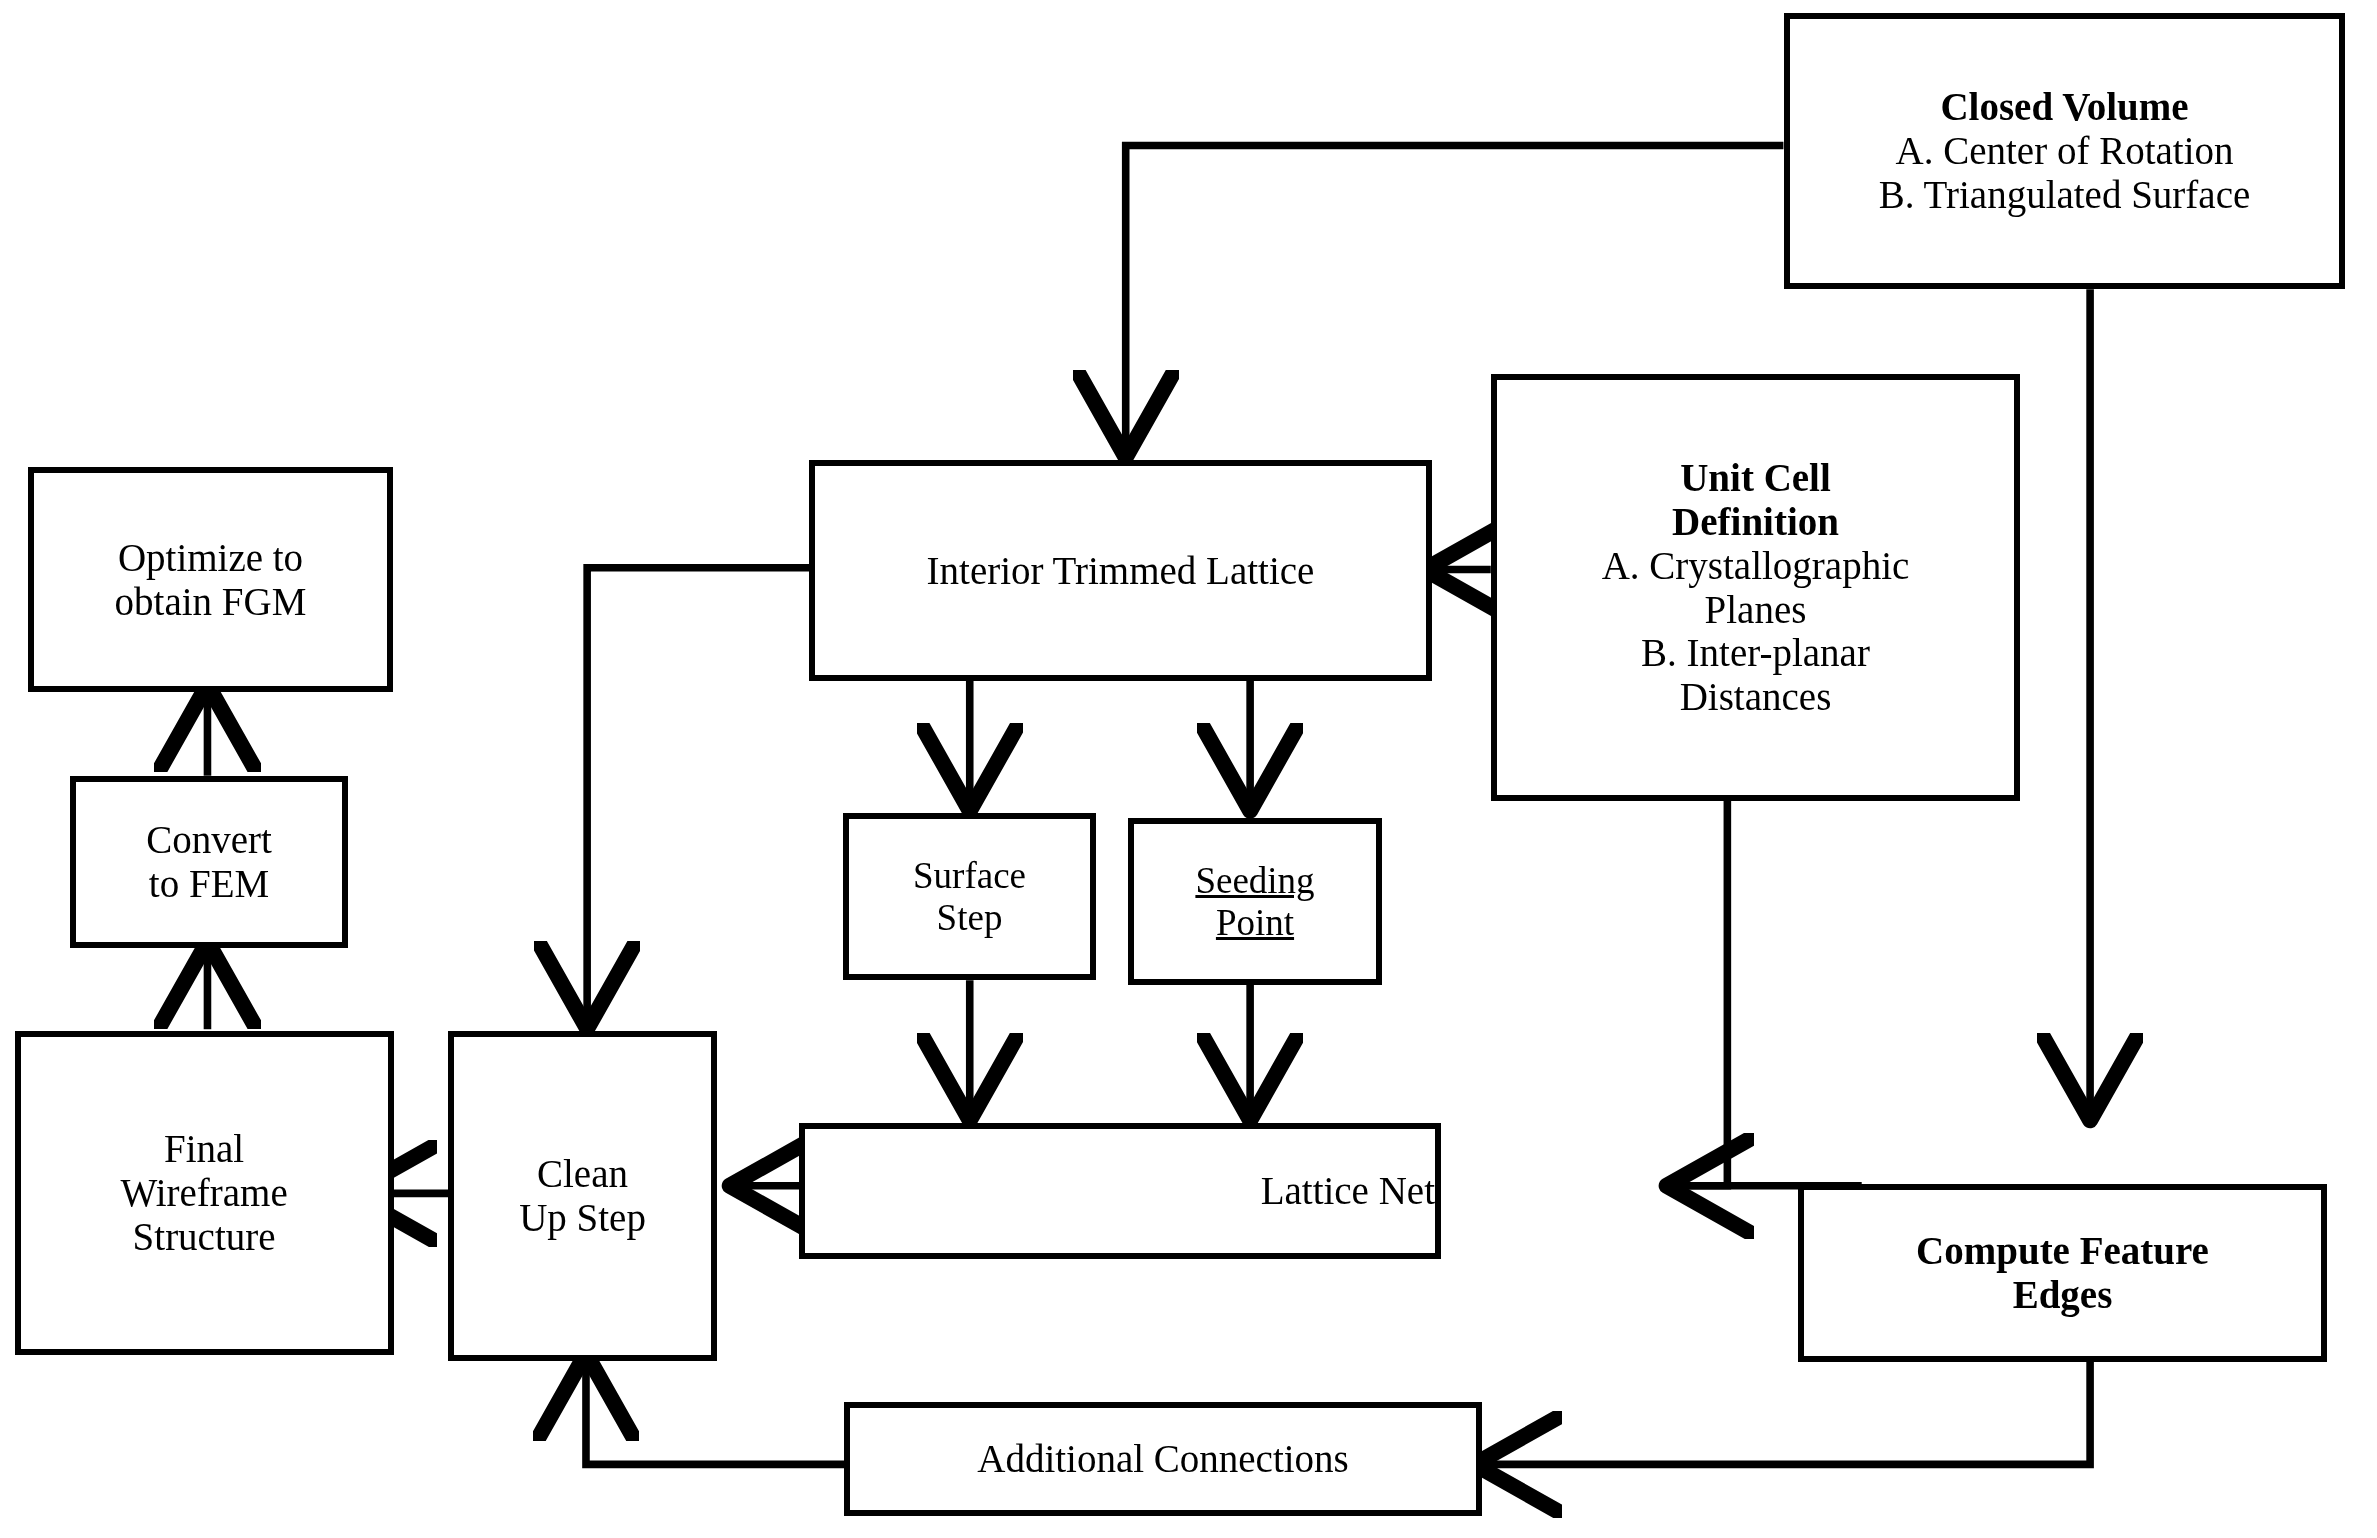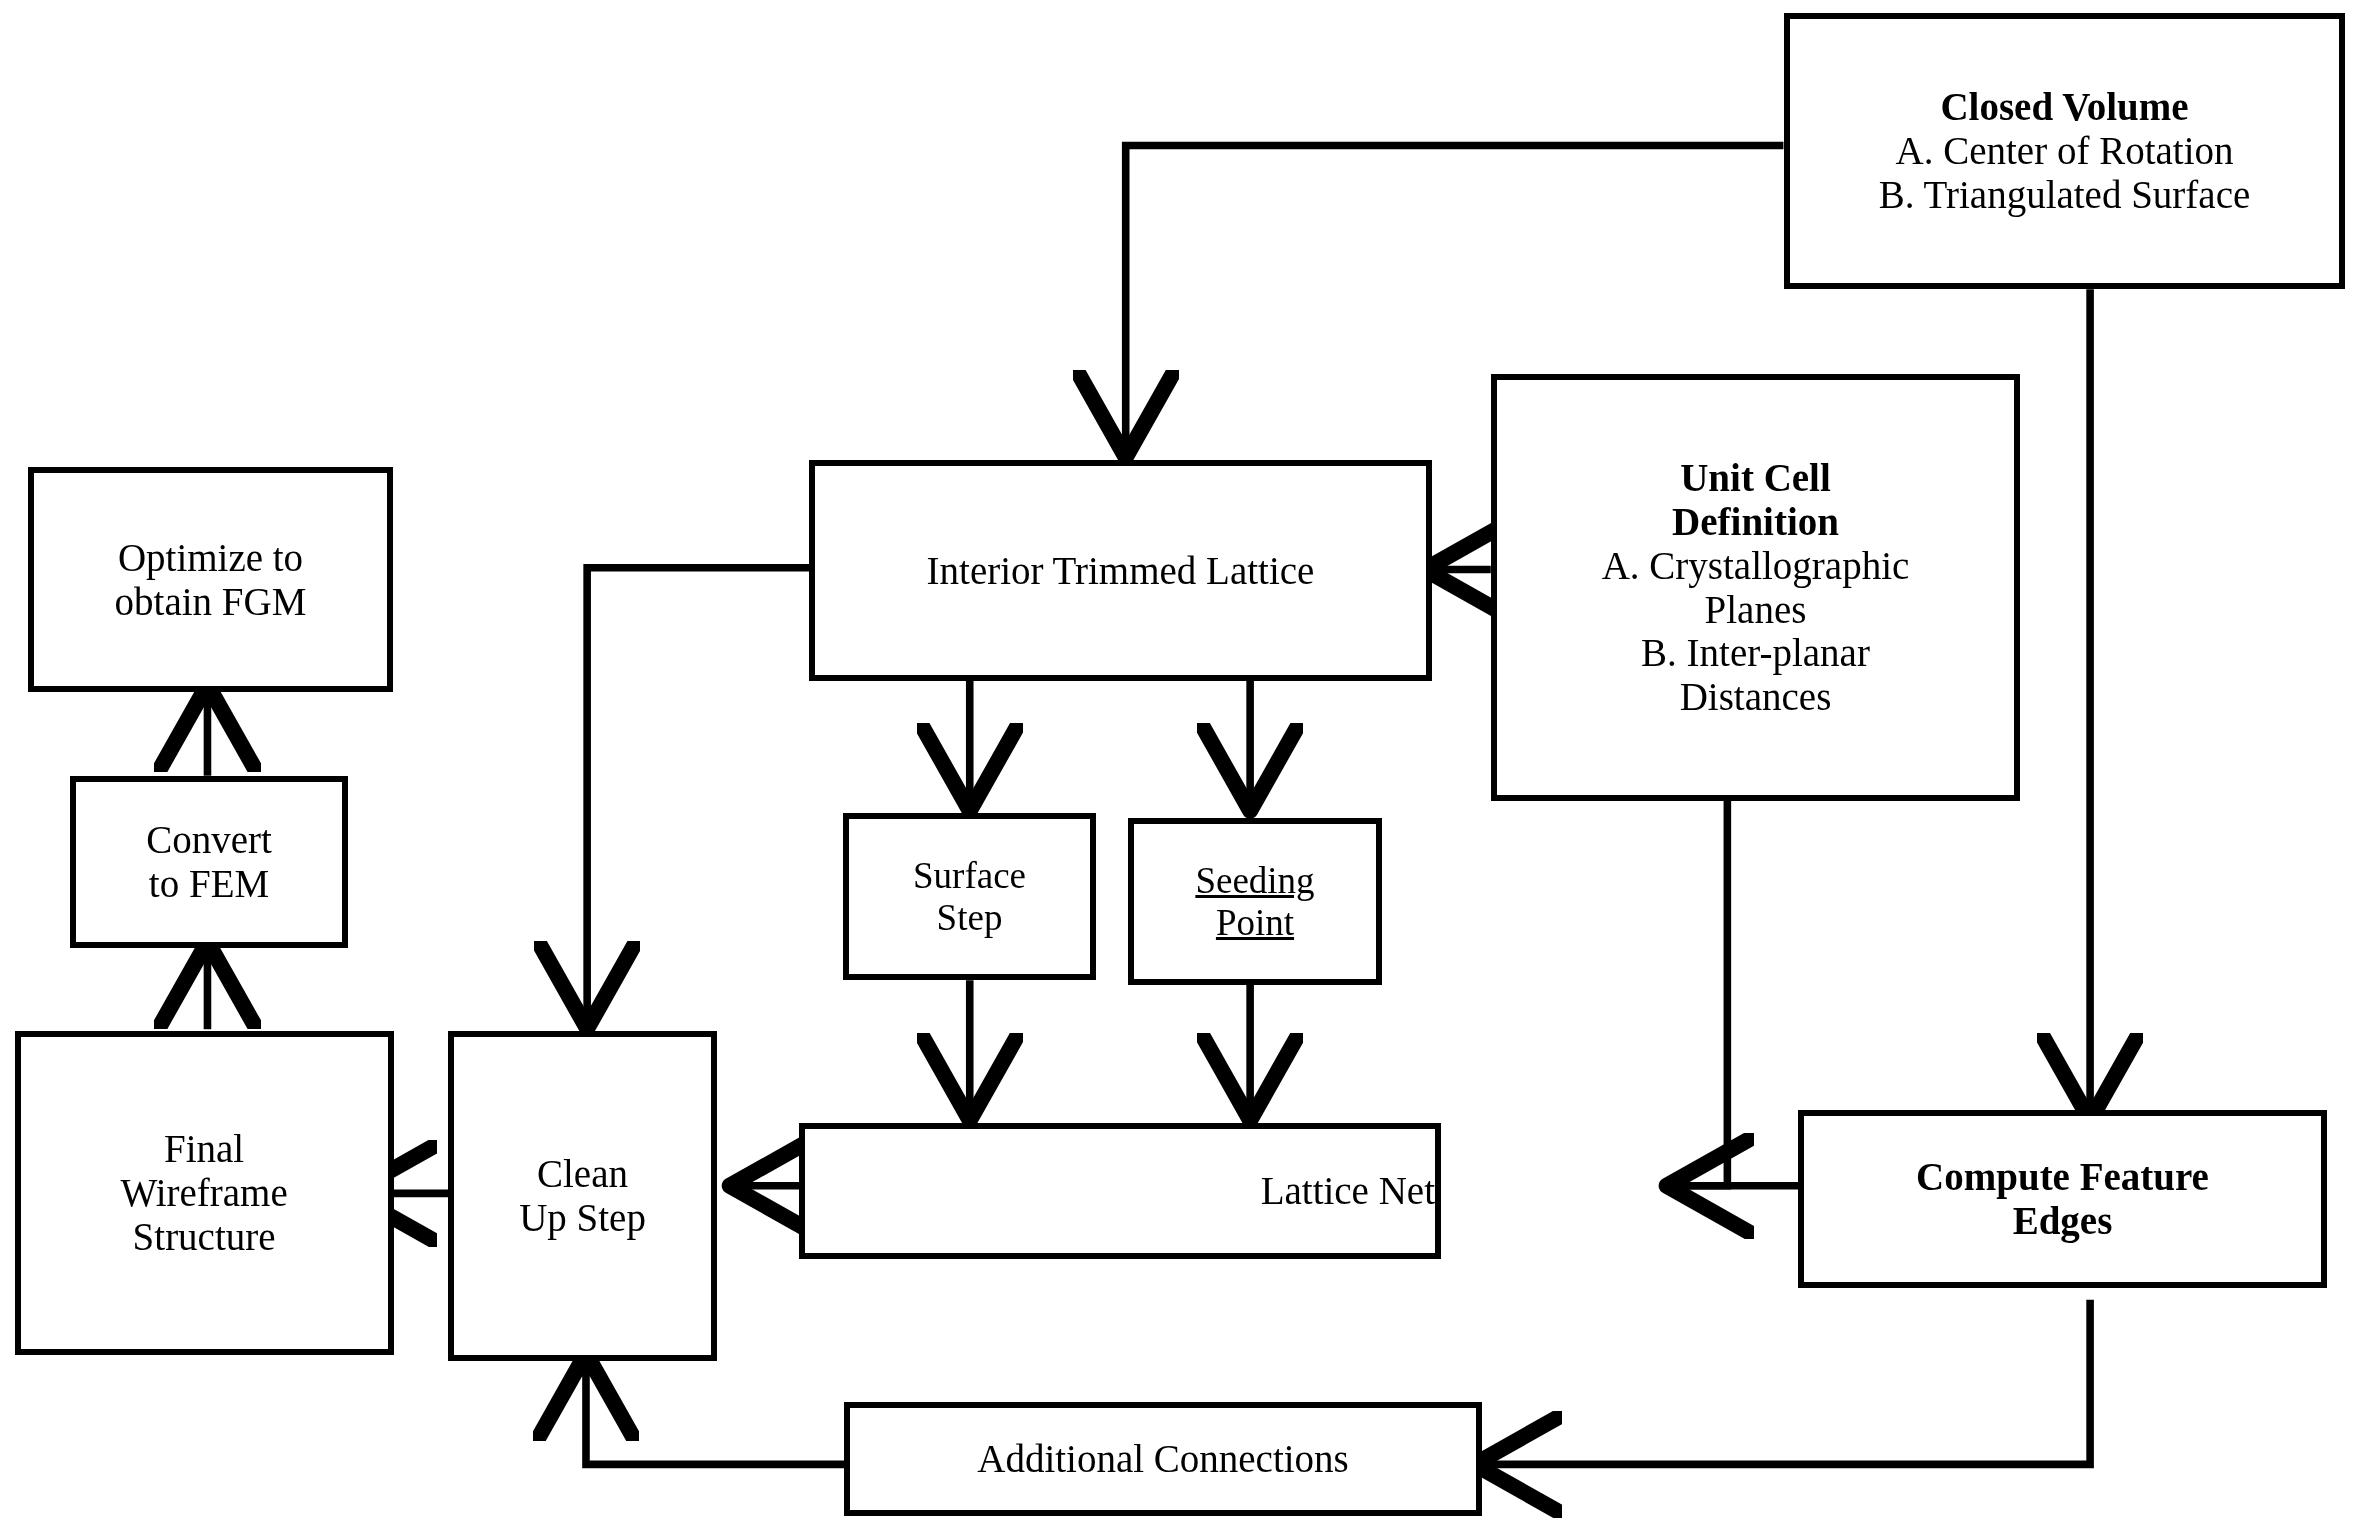--- a/index.html
+++ b/index.html
@@ -116,21 +116,21 @@
 
   <div class="node fs-med" style="left:1128px; top:818px; width:254px; height:167px;text-decoration:underline;">
     <span class="line">Seeding</span>
     <span class="line">Point</span>
   </div>
 
   <div class="node fs-big" style="left:799px; top:1123px; width:642px; height:136px;align-items:flex-end;">
     <span class="line">Lattice Net</span>
   </div>
 
-  <div class="node fs-big" style="left:1798px; top:1110px; width:529px; height:178px;">
+  <div class="node fs-big" style="left:1798px; top:1184px; width:529px; height:178px;">
     <span class="line bold">Compute Feature</span>
     <span class="line bold">Edges</span>
   </div>
 
   <div class="node fs-big" style="left:844px; top:1402px; width:638px; height:114px;">
     <span class="line">Additional Connections</span>
   </div>
 
   <div class="node fs-big" style="left:448px; top:1031px; width:269px; height:330px;">
     <span class="line">Clean</span>

